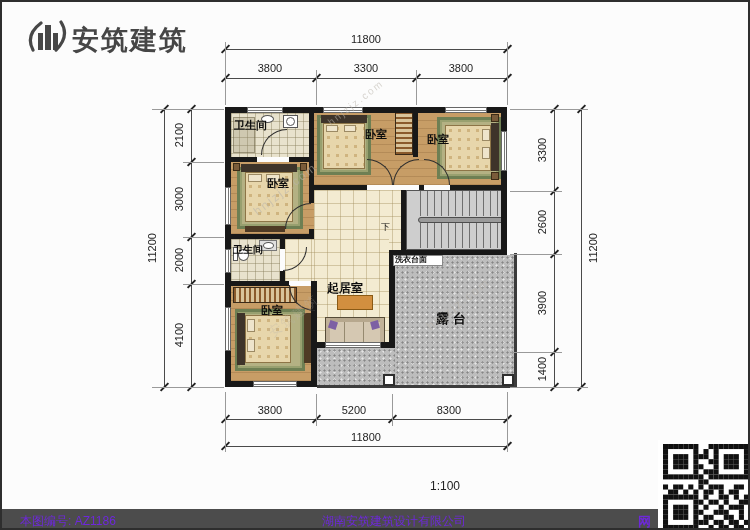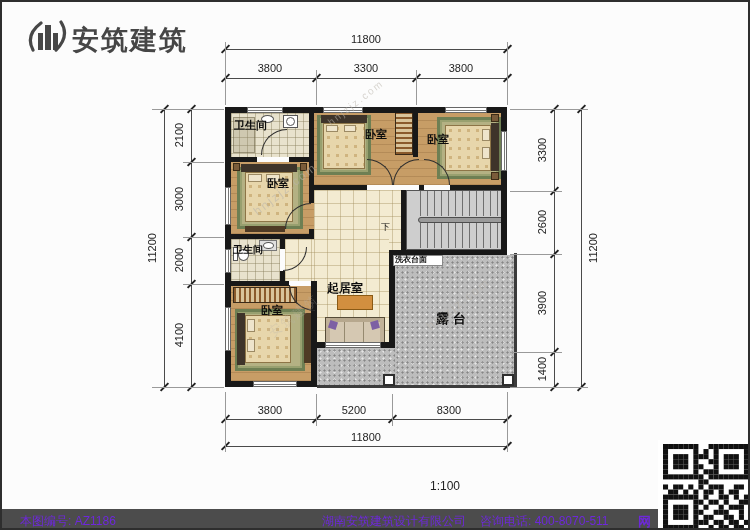--- a/index.html
+++ b/index.html
@@ -224,21 +224,20 @@
   <div class="wm" style="left:245px;top:180px;">hnjzjz.com</div>
   <div class="wm" style="left:418px;top:295px;">hnjzjz.com</div>
   <div class="wm" style="left:320px;top:95px;font-size:10px;">hnjzjz.com</div>
   <div class="wm" style="left:262px;top:305px;opacity:.3;font-size:13px;">安筑建筑</div>
 
   <div class="pscale">1:100</div>
 
   <div class="footbar"></div>
   <div class="foot-t" style="left:18px;">本图编号: AZ1186</div>
   <div class="foot-t" style="left:320px;">湖南安筑建筑设计有限公司</div>
-  <div class="foot-t" style="left:478px;">咨询电话: 400-8070-511</div>
   <div class="foot-t" style="left:636px;font-size:13px;font-weight:700;">网</div>
 
   <div class="qrpanel">
     <svg id="qr" width="86" height="86" style="position:absolute;left:5px;top:4px;">
         <rect x="0" y="0" width="5.0588235294117645" height="5.0588235294117645" fill="#111"></rect>
         <rect x="5.0588235294117645" y="0" width="5.0588235294117645" height="5.0588235294117645" fill="#111"></rect>
         <rect x="10.117647058823529" y="0" width="5.0588235294117645" height="5.0588235294117645" fill="#111"></rect>
         <rect x="15.176470588235293" y="0" width="5.0588235294117645" height="5.0588235294117645" fill="#111"></rect>
         <rect x="20.235294117647058" y="0" width="5.0588235294117645" height="5.0588235294117645" fill="#111"></rect>
         <rect x="25.294117647058822" y="0" width="5.0588235294117645" height="5.0588235294117645" fill="#111"></rect>

